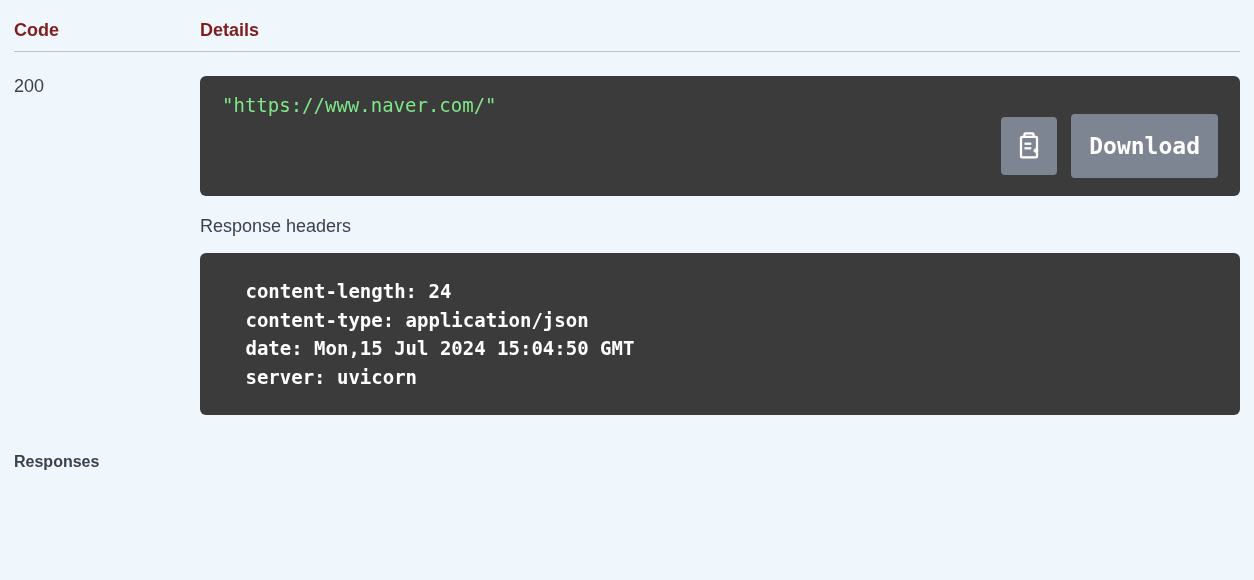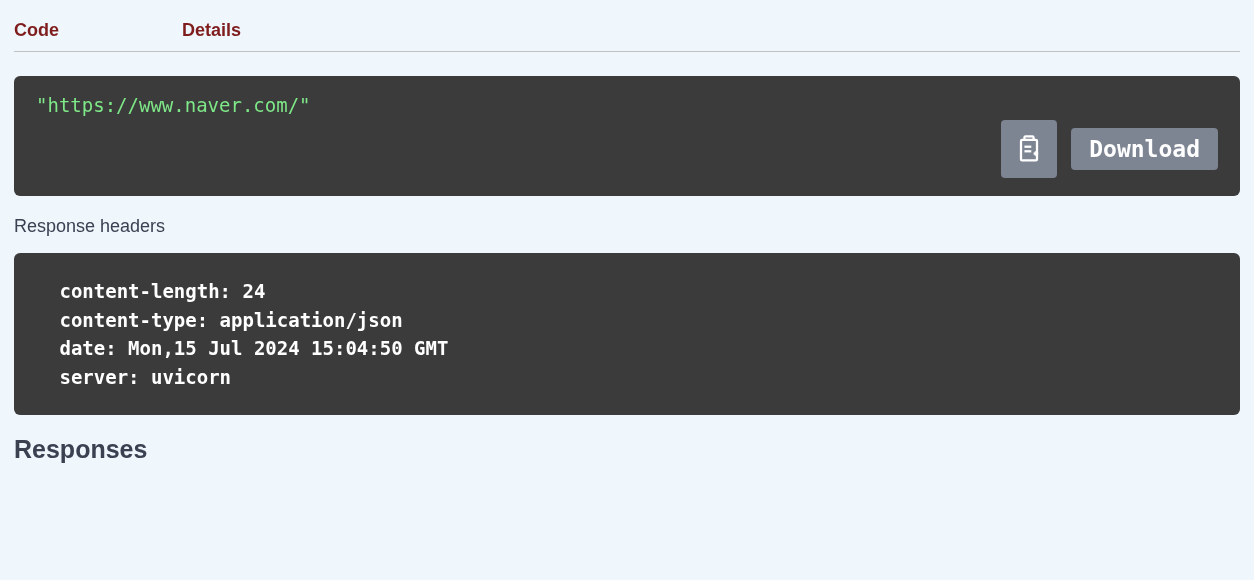--- a/index.html
+++ b/index.html
@@ -17,20 +17,21 @@
       display: flex;
       padding: 10px 0;
       border-bottom: 1px solid #c1c1c1;
     }
     .col-code {
       width: 168px;
       flex-shrink: 0;
     }
     .col-details {
       flex: 1;
+      margin-left: 18px;
     }
     .header-text {
       font-weight: 700;
       font-size: 18px;
       color: #7f1d1d;
     }
     .row {
       display: flex;
       padding-top: 24px;
     }
@@ -77,56 +78,60 @@
       display: flex;
       align-items: center;
       justify-content: center;
       cursor: pointer;
     }
     .download-btn {
       background-color: #7d8492;
       border: none;
       border-radius: 4px;
       padding: 0 18px;
-      height: 42px;
+      height: 64px;
       color: #ffffff;
       font-size: 23px;
       font-weight: 600;
       cursor: pointer;
       font-family: inherit;
     }
     .headers-text {
       color: #ffffff;
       font-family: "SF Mono", "Monaco", "Consolas", monospace;
       white-space: pre;
       line-height: 1.5;
       font-weight: 600;
     }
     .headers-block {
       padding: 24px 34px;
     }
     .responses-heading {
-      font-size: 25px;
+      font-size: 16px;
       font-weight: 700;
       color: #3b4151;
+      margin-top: 18px;
     }
   </style>
 </head>
 <body>
 
 <div class="table-header">
   <div class="col-code">
     <span class="header-text">Code</span>
   </div>
   <div class="col-details">
     <span class="header-text">Details</span>
   </div>
 </div>
 
 <div class="row">
+  <div class="col-code">
+    <span class="code-value">200</span>
+  </div>
   <div class="col-details">
     <div class="code-block response-body-block">
       <span class="response-body-text">"https://www.naver.com/"</span>
       <div class="actions">
         <button class="copy-btn">
           <svg width="28" height="32" viewBox="0 0 24 28" fill="none" stroke="#ffffff" stroke-width="2">
             <rect x="5" y="6" width="14" height="18" rx="1"></rect>
             <path d="M8 6 V4 a1 1 0 0 1 1 -1 h6 a1 1 0 0 1 1 1 V6"></path>
             <line x1="8" y1="12" x2="14" y2="12"></line>
             <line x1="8" y1="16" x2="14" y2="16"></line>

